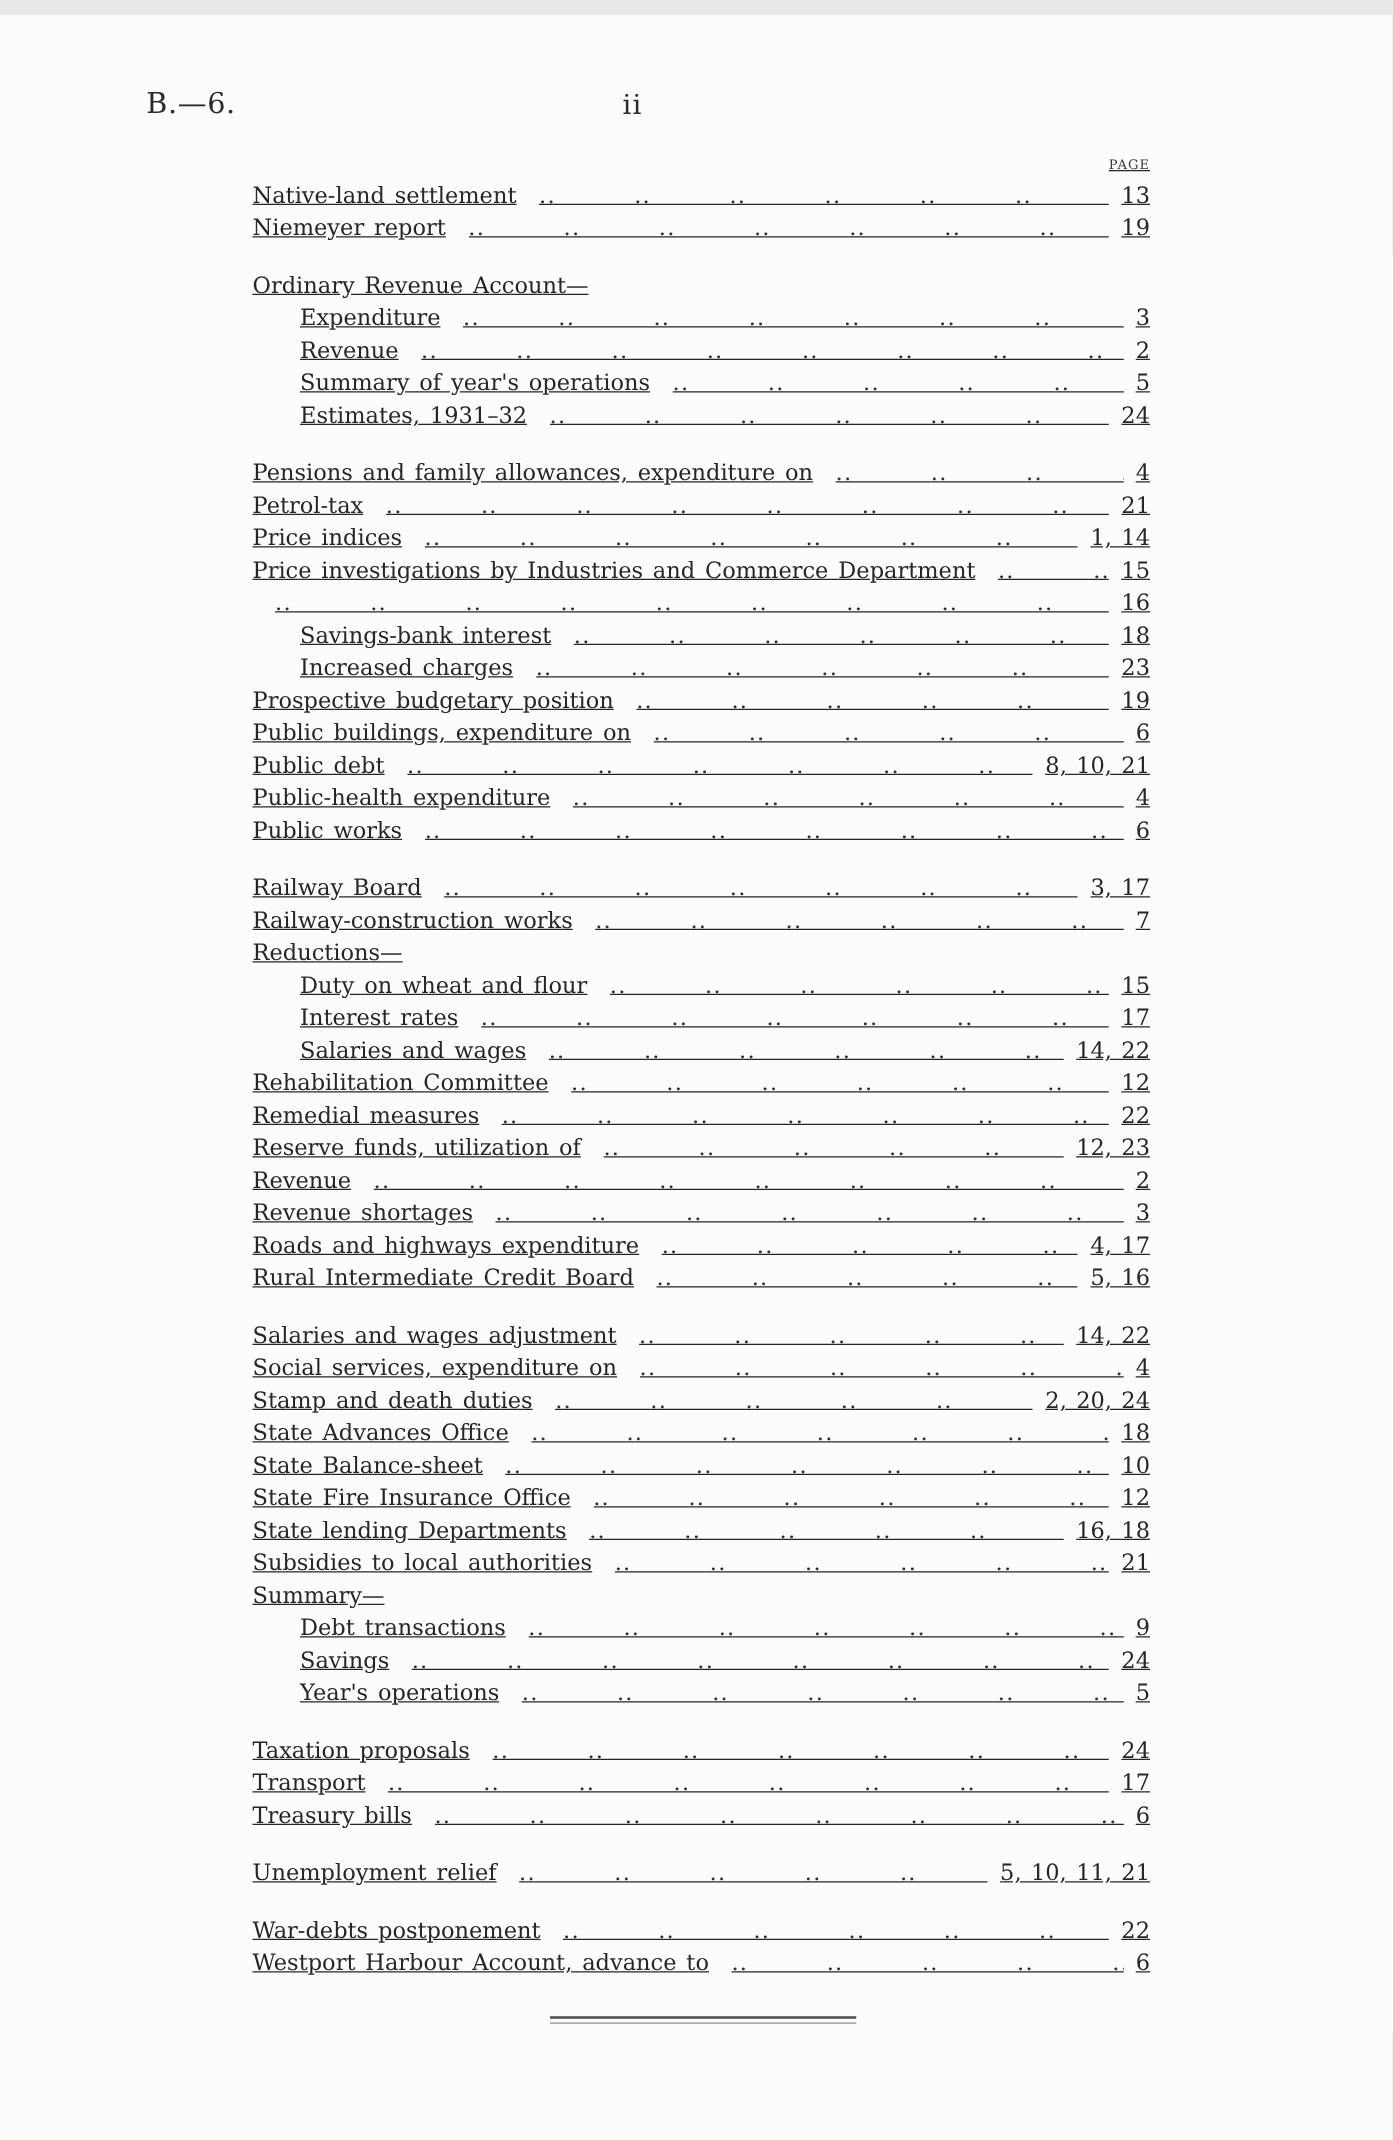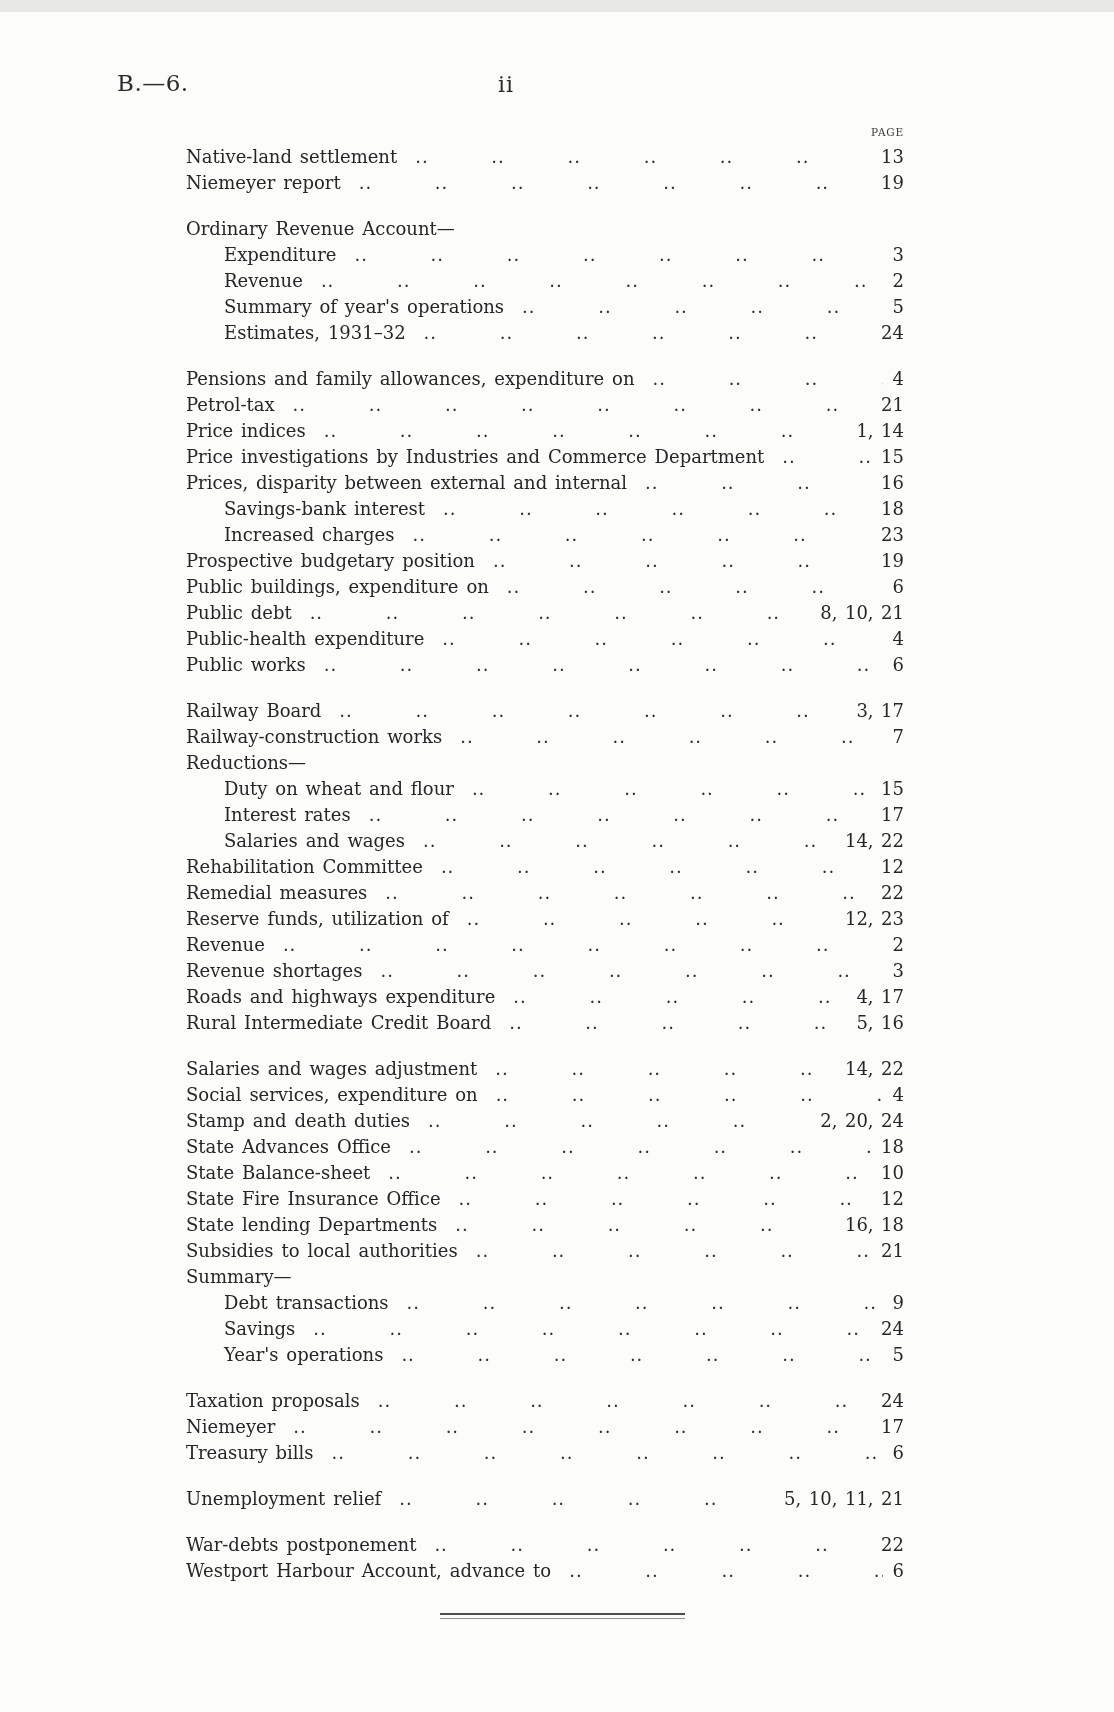--- a/index.html
+++ b/index.html
@@ -24,23 +24,24 @@
   .roman-page {
     position: absolute;
     left: 498px;
     top: 60px;
     font-size: 22px;
     letter-spacing: 1px;
     color: #2b2b2b;
   }
   .index {
     position: absolute;
-    left: 186px;
+    left: 202px;
     top: 114px;
     width: 718px; 
+    text-decoration: underline;
   }
   .page-col-header {
     text-align: right;
     font-size: 10.5px;
     letter-spacing: 0.8px;
     color: #3a3a3a;
     line-height: 12px;
     margin-bottom: 6px;
   }
   .group + .group { margin-top: 20px; }
@@ -142,21 +143,20 @@
             <span class="label">Price indices</span>
             <span class="leader">.. .. .. .. .. .. .. .. .. .. .. .. .. .. .. .. .. .. .. ..</span>
             <span class="pages">1, 14</span>
           </div>
           <div class="row">
             <span class="label">Price investigations by Industries and Commerce Department</span>
             <span class="leader">.. .. .. .. .. .. .. .. .. .. .. .. .. .. .. .. .. .. .. ..</span>
             <span class="pages">15</span>
           </div>
           <div class="row">
-            <span class="label">Prices, disparity between external and internal</span>
             <span class="leader">.. .. .. .. .. .. .. .. .. .. .. .. .. .. .. .. .. .. .. ..</span>
             <span class="pages">16</span>
           </div>
           <div class="row indent">
             <span class="label">Savings-bank interest</span>
             <span class="leader">.. .. .. .. .. .. .. .. .. .. .. .. .. .. .. .. .. .. .. ..</span>
             <span class="pages">18</span>
           </div>
           <div class="row indent">
             <span class="label">Increased charges</span>
@@ -314,21 +314,21 @@
             <span class="pages">5</span>
           </div>
         </div>
         <div class="group">
           <div class="row">
             <span class="label">Taxation proposals</span>
             <span class="leader">.. .. .. .. .. .. .. .. .. .. .. .. .. .. .. .. .. .. .. ..</span>
             <span class="pages">24</span>
           </div>
           <div class="row">
-            <span class="label">Niemeyer</span>
+            <span class="label">Transport</span>
             <span class="leader">.. .. .. .. .. .. .. .. .. .. .. .. .. .. .. .. .. .. .. ..</span>
             <span class="pages">17</span>
           </div>
           <div class="row">
             <span class="label">Treasury bills</span>
             <span class="leader">.. .. .. .. .. .. .. .. .. .. .. .. .. .. .. .. .. .. .. ..</span>
             <span class="pages">6</span>
           </div>
         </div>
         <div class="group">

